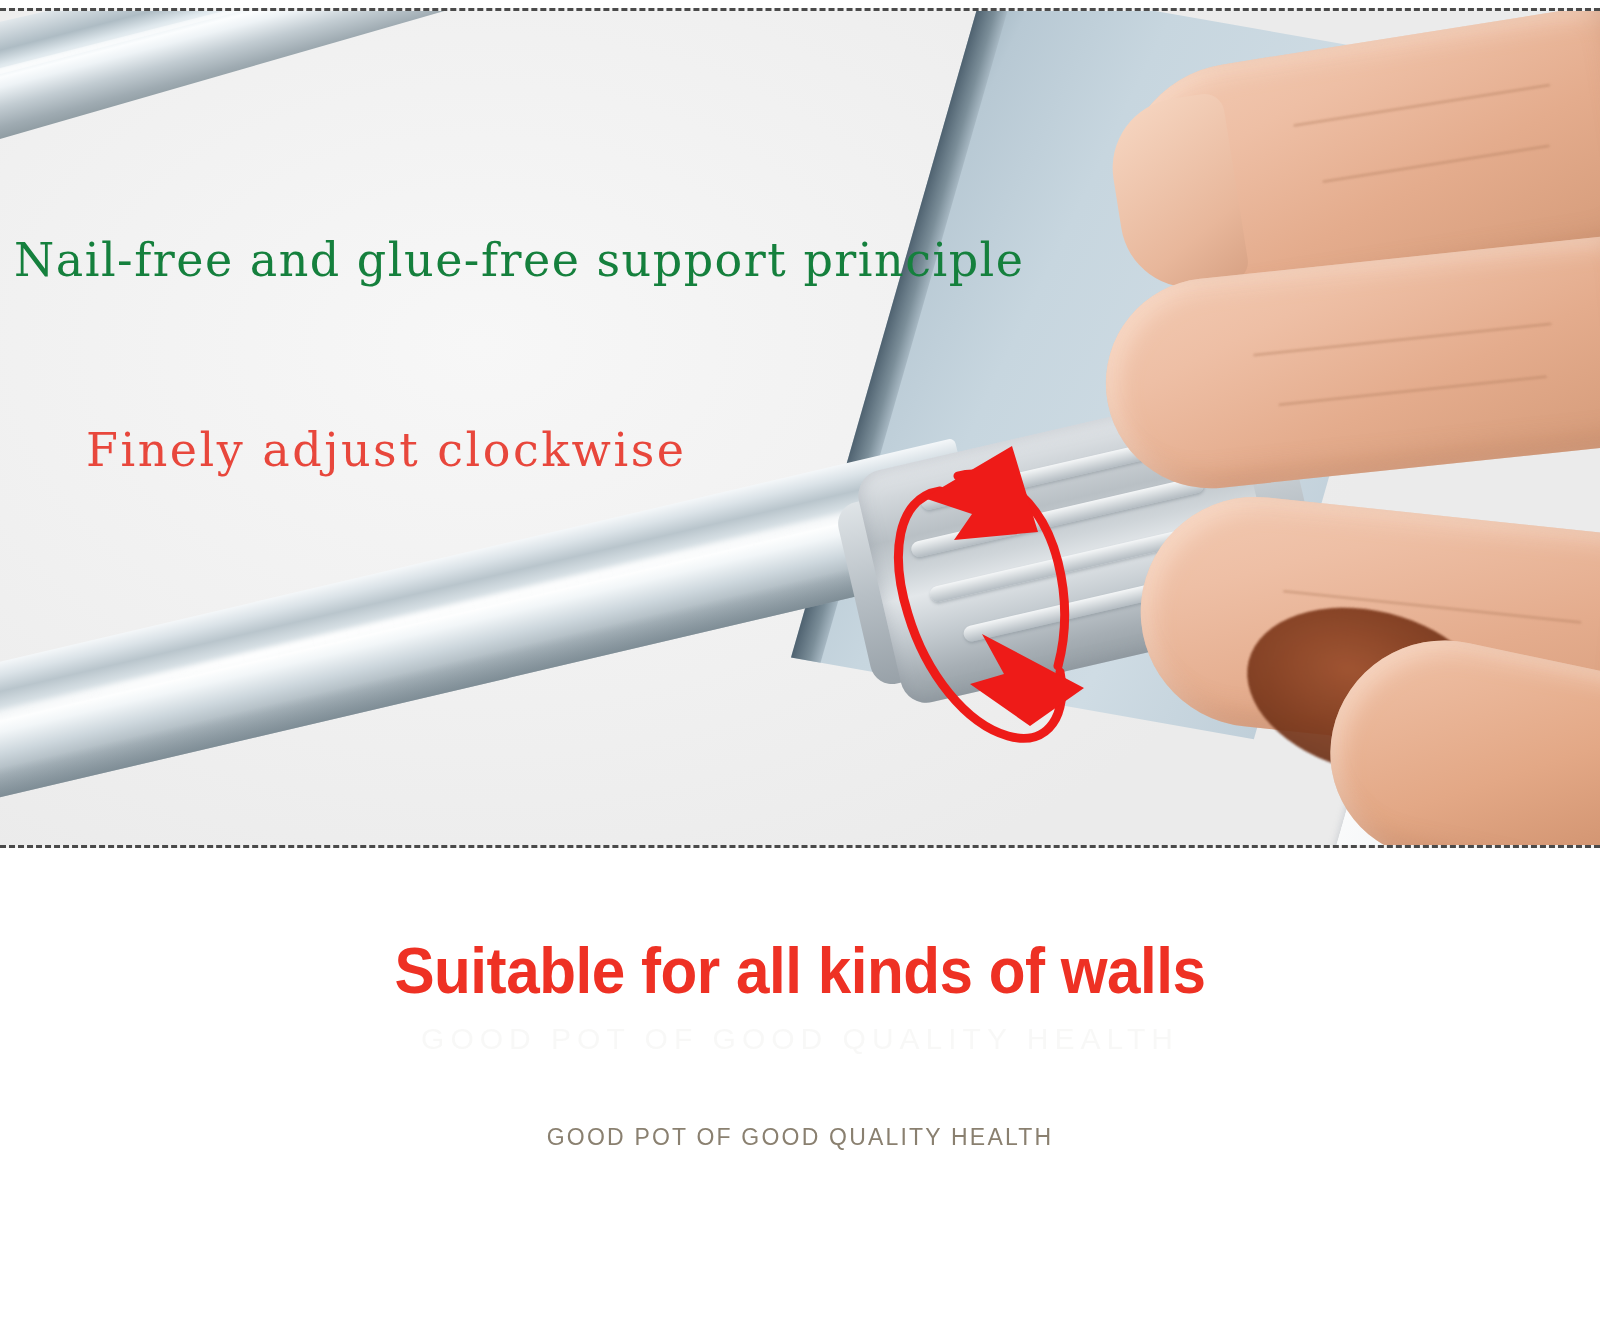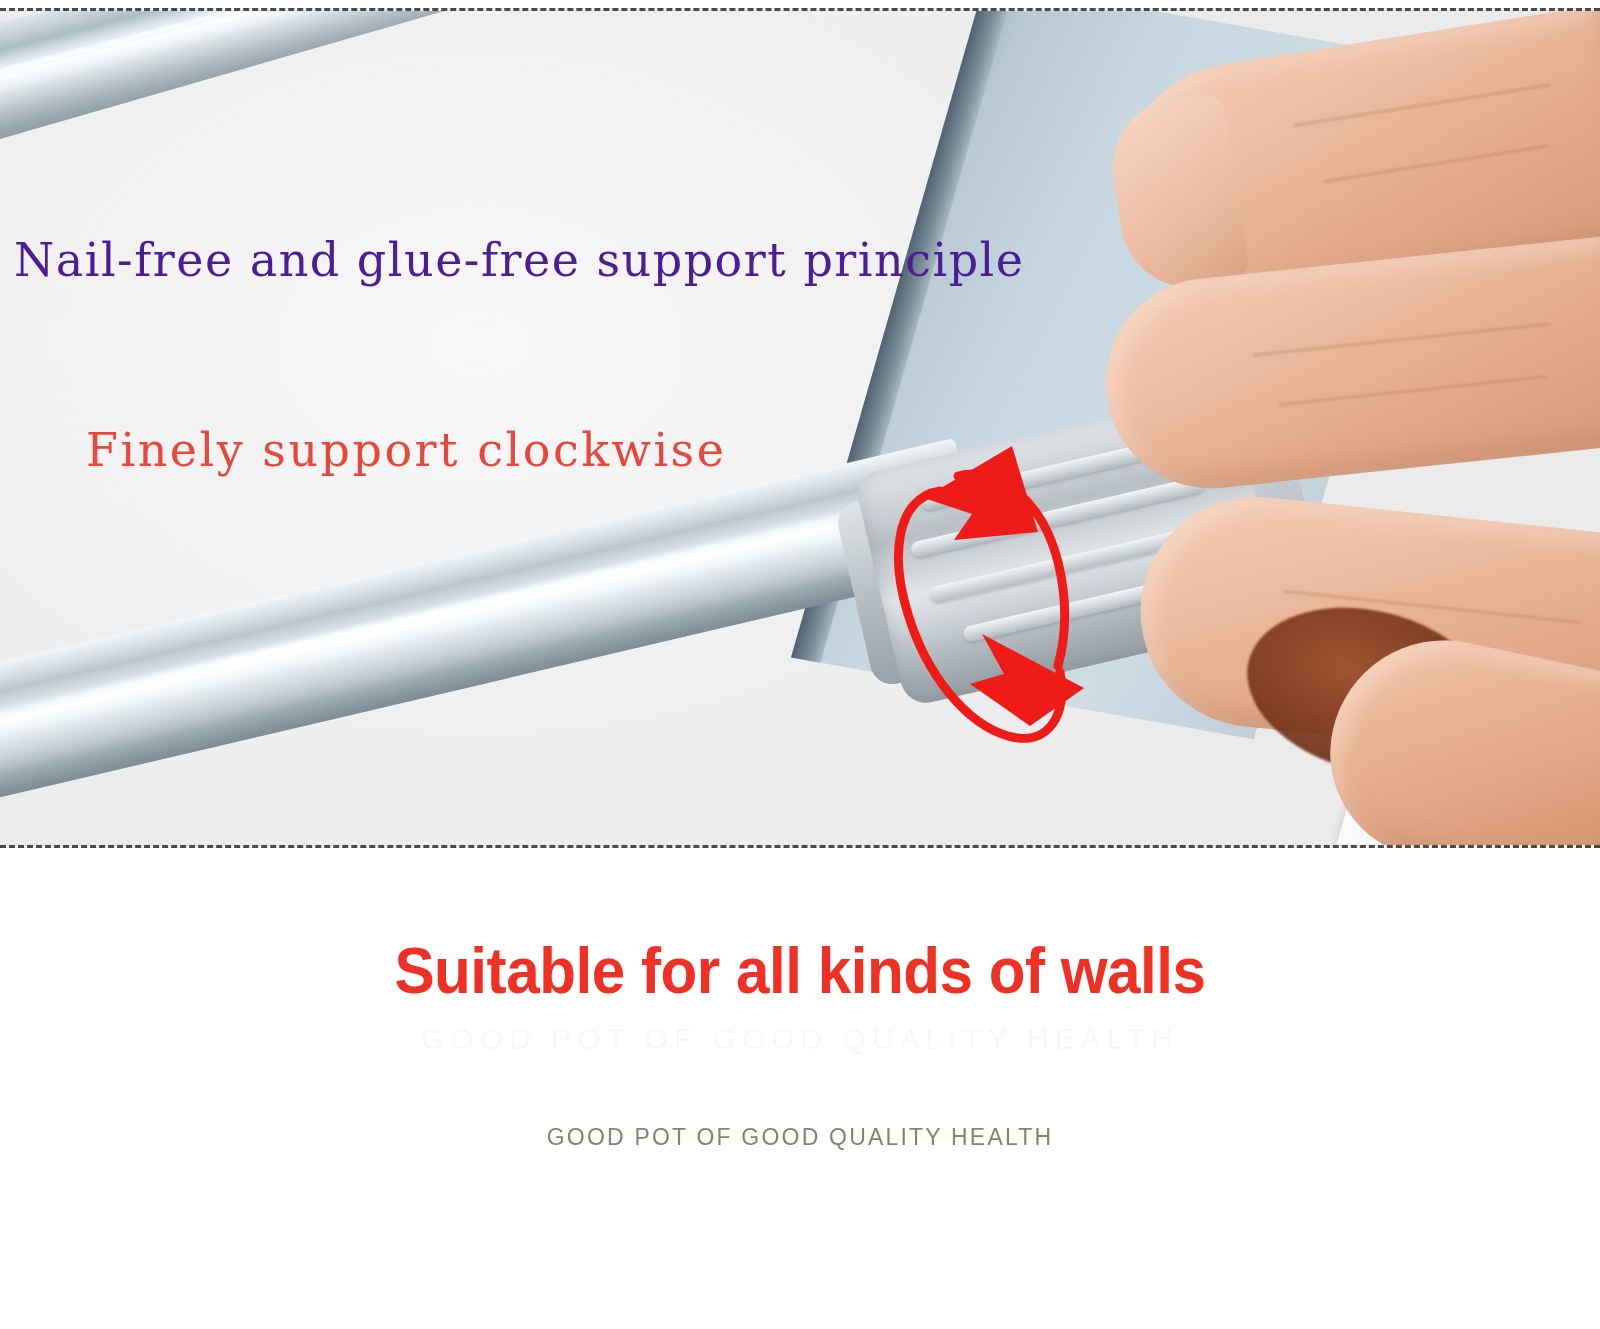--- a/index.html
+++ b/index.html
@@ -274,21 +274,21 @@
   }
 
   
   .headline-dark {
     position: absolute;
     left: 14px;
     top: 222px;
     font-family: "DejaVu Serif", "Liberation Serif", serif;
     font-size: 46px;
     letter-spacing: 1.5px;
-    color: #4c1d95;
+    color: #15803d;
     white-space: nowrap;
   }
   .headline-red {
     position: absolute;
     left: 86px;
     top: 412px;
     font-family: "DejaVu Serif", "Liberation Serif", serif;
     font-size: 46px;
     letter-spacing: 2.5px;
     color: #e8473c;
@@ -394,21 +394,21 @@
 
       <path d="M 78,55 C 34,62 28,120 46,178 C 64,238 104,288 146,300 C 188,312 206,276 198,236" fill="none" stroke="#ee1b18" stroke-width="9" stroke-linecap="round"></path>
       <path d="M 96,40 C 140,28 182,70 196,126 C 206,166 204,200 196,230" fill="none" stroke="#ee1b18" stroke-width="9" stroke-linecap="round"></path>
 
       <polygon points="150,10 62,62 110,78 92,104 176,96" fill="#ee1b18"></polygon>
 
       <polygon points="222,252 120,198 142,238 108,248 168,290" fill="#ee1b18"></polygon>
     </svg>
 
     <div class="headline-dark">Nail-free and glue-free support principle</div>
-    <div class="headline-red">Finely support clockwise</div>
+    <div class="headline-red">Finely adjust clockwise</div>
   </div>
 
   <div class="bottom">
     <div class="watermark">GOOD POT OF GOOD QUALITY HEALTH</div>
     <div class="suitable">Suitable for all kinds of walls</div>
     <div class="tagline">GOOD POT OF GOOD QUALITY HEALTH</div>
   </div>
 
 </div>
 

